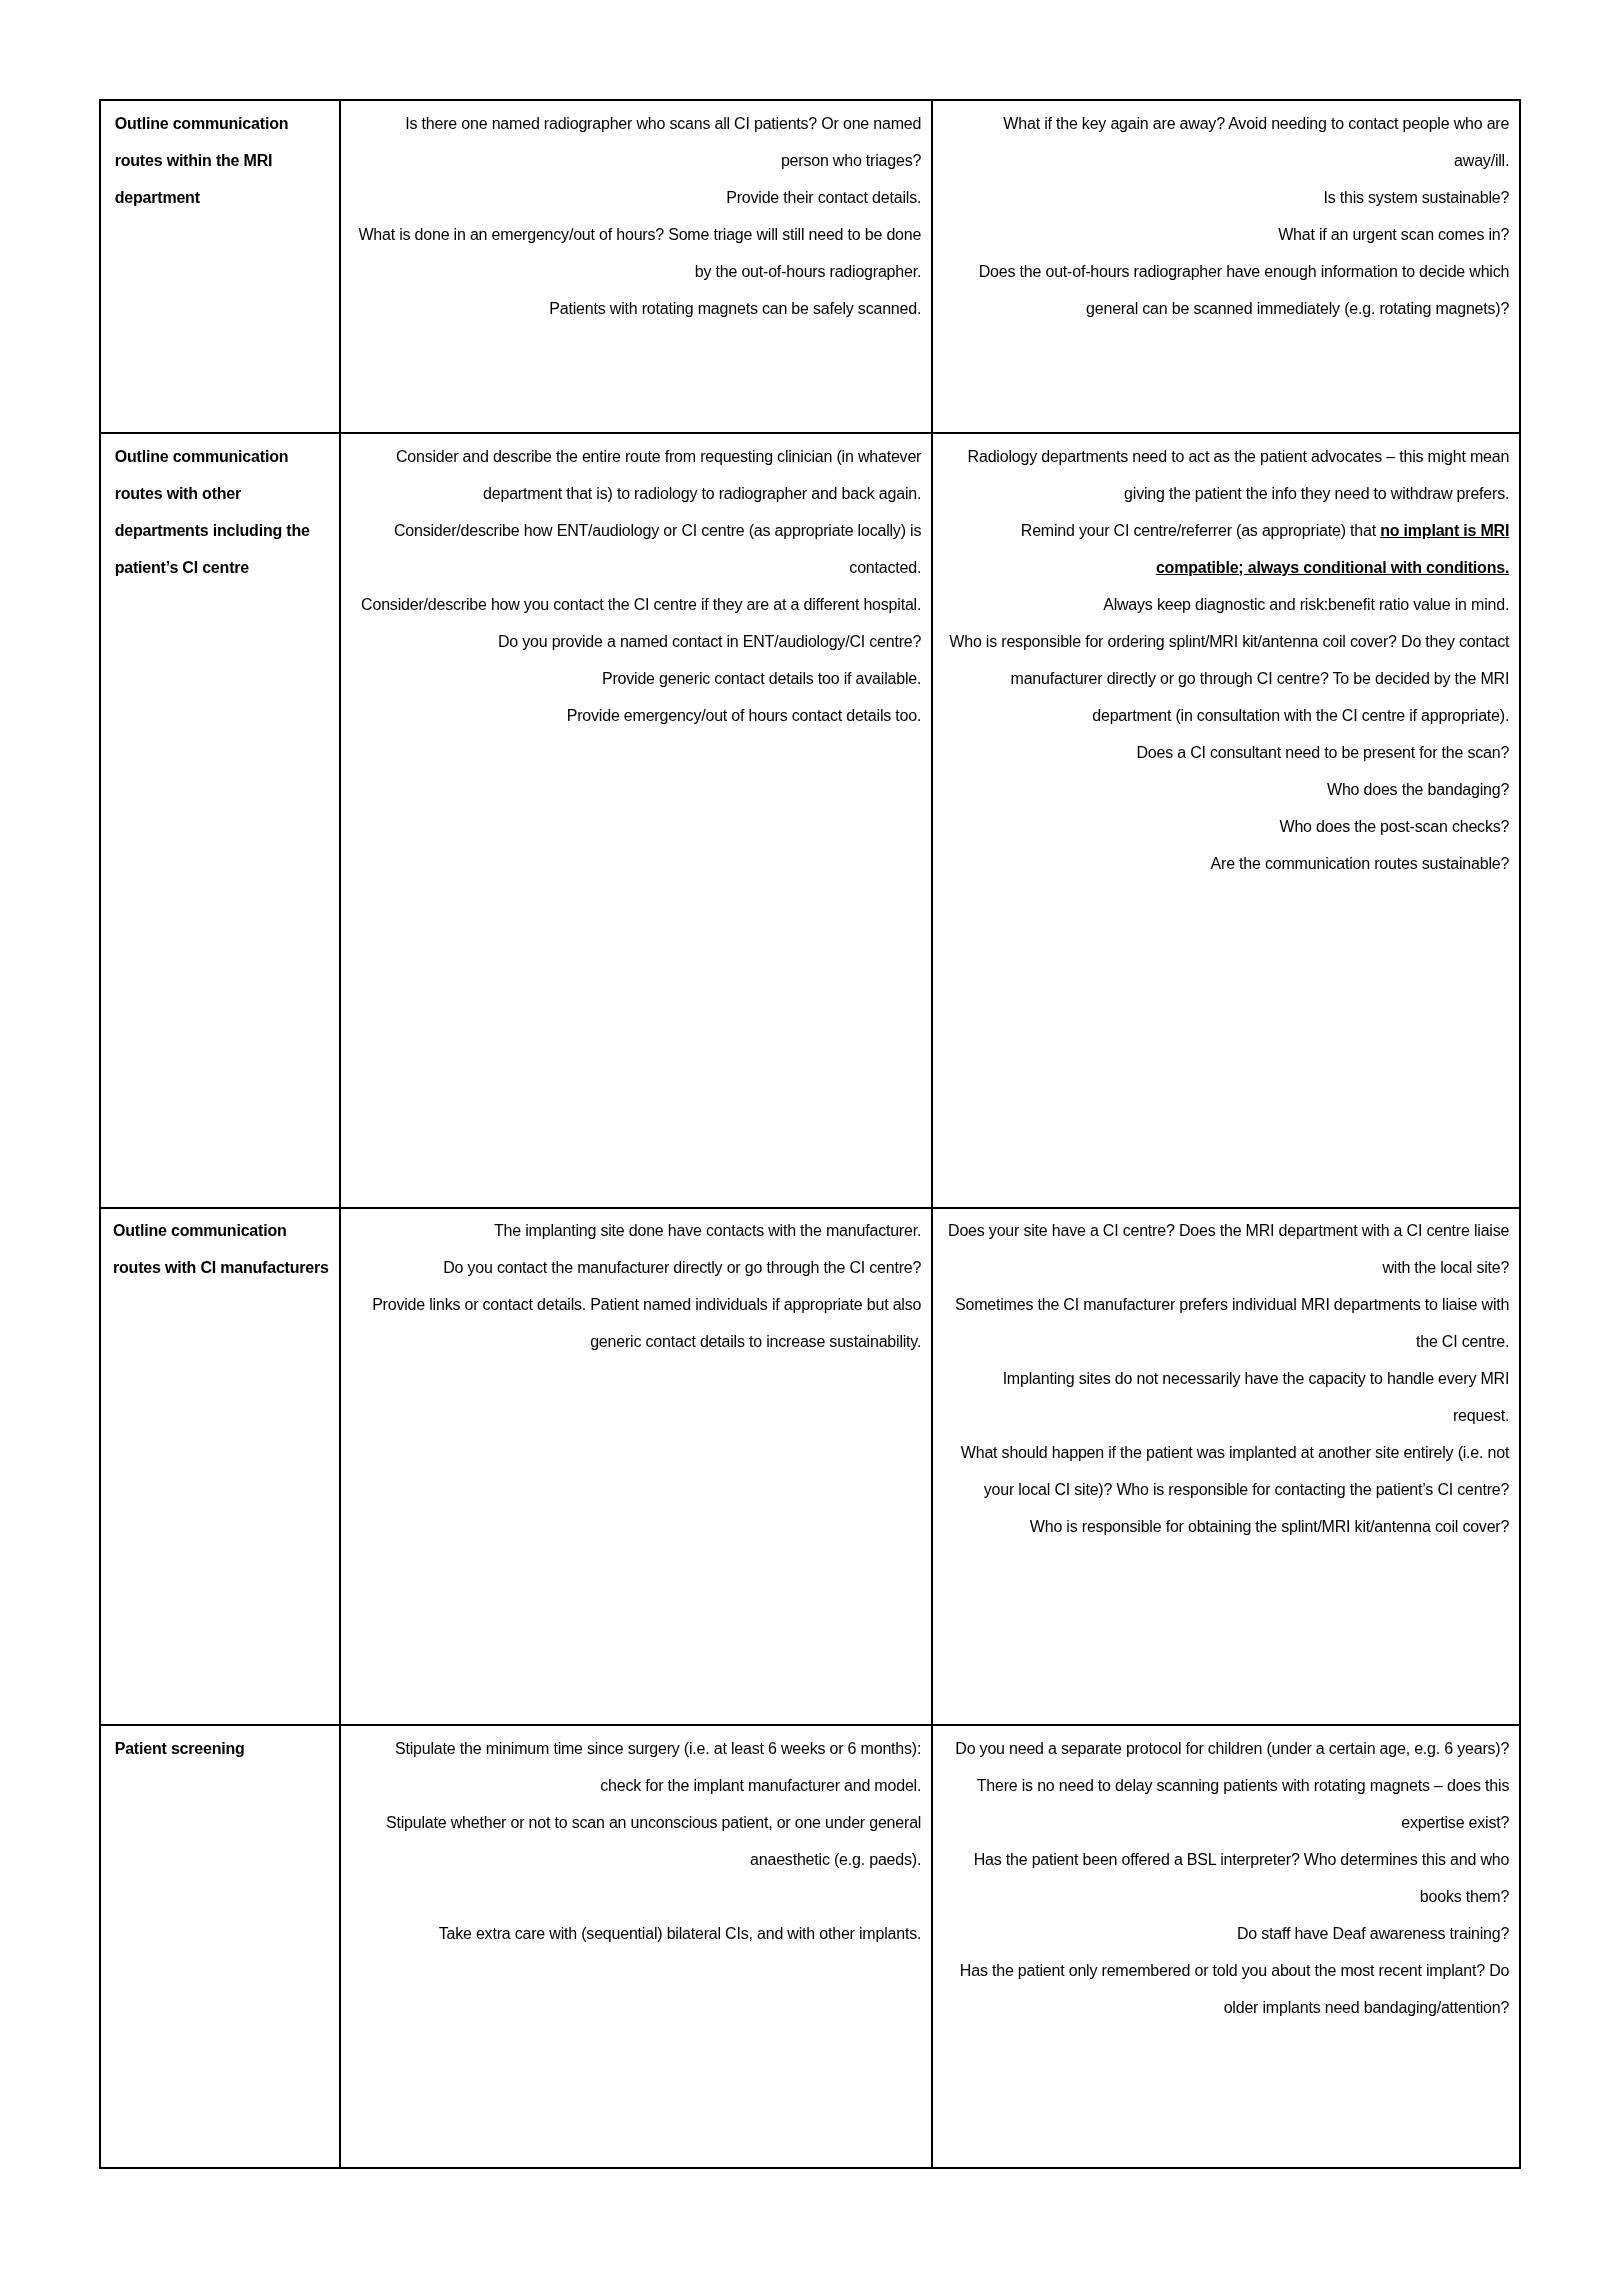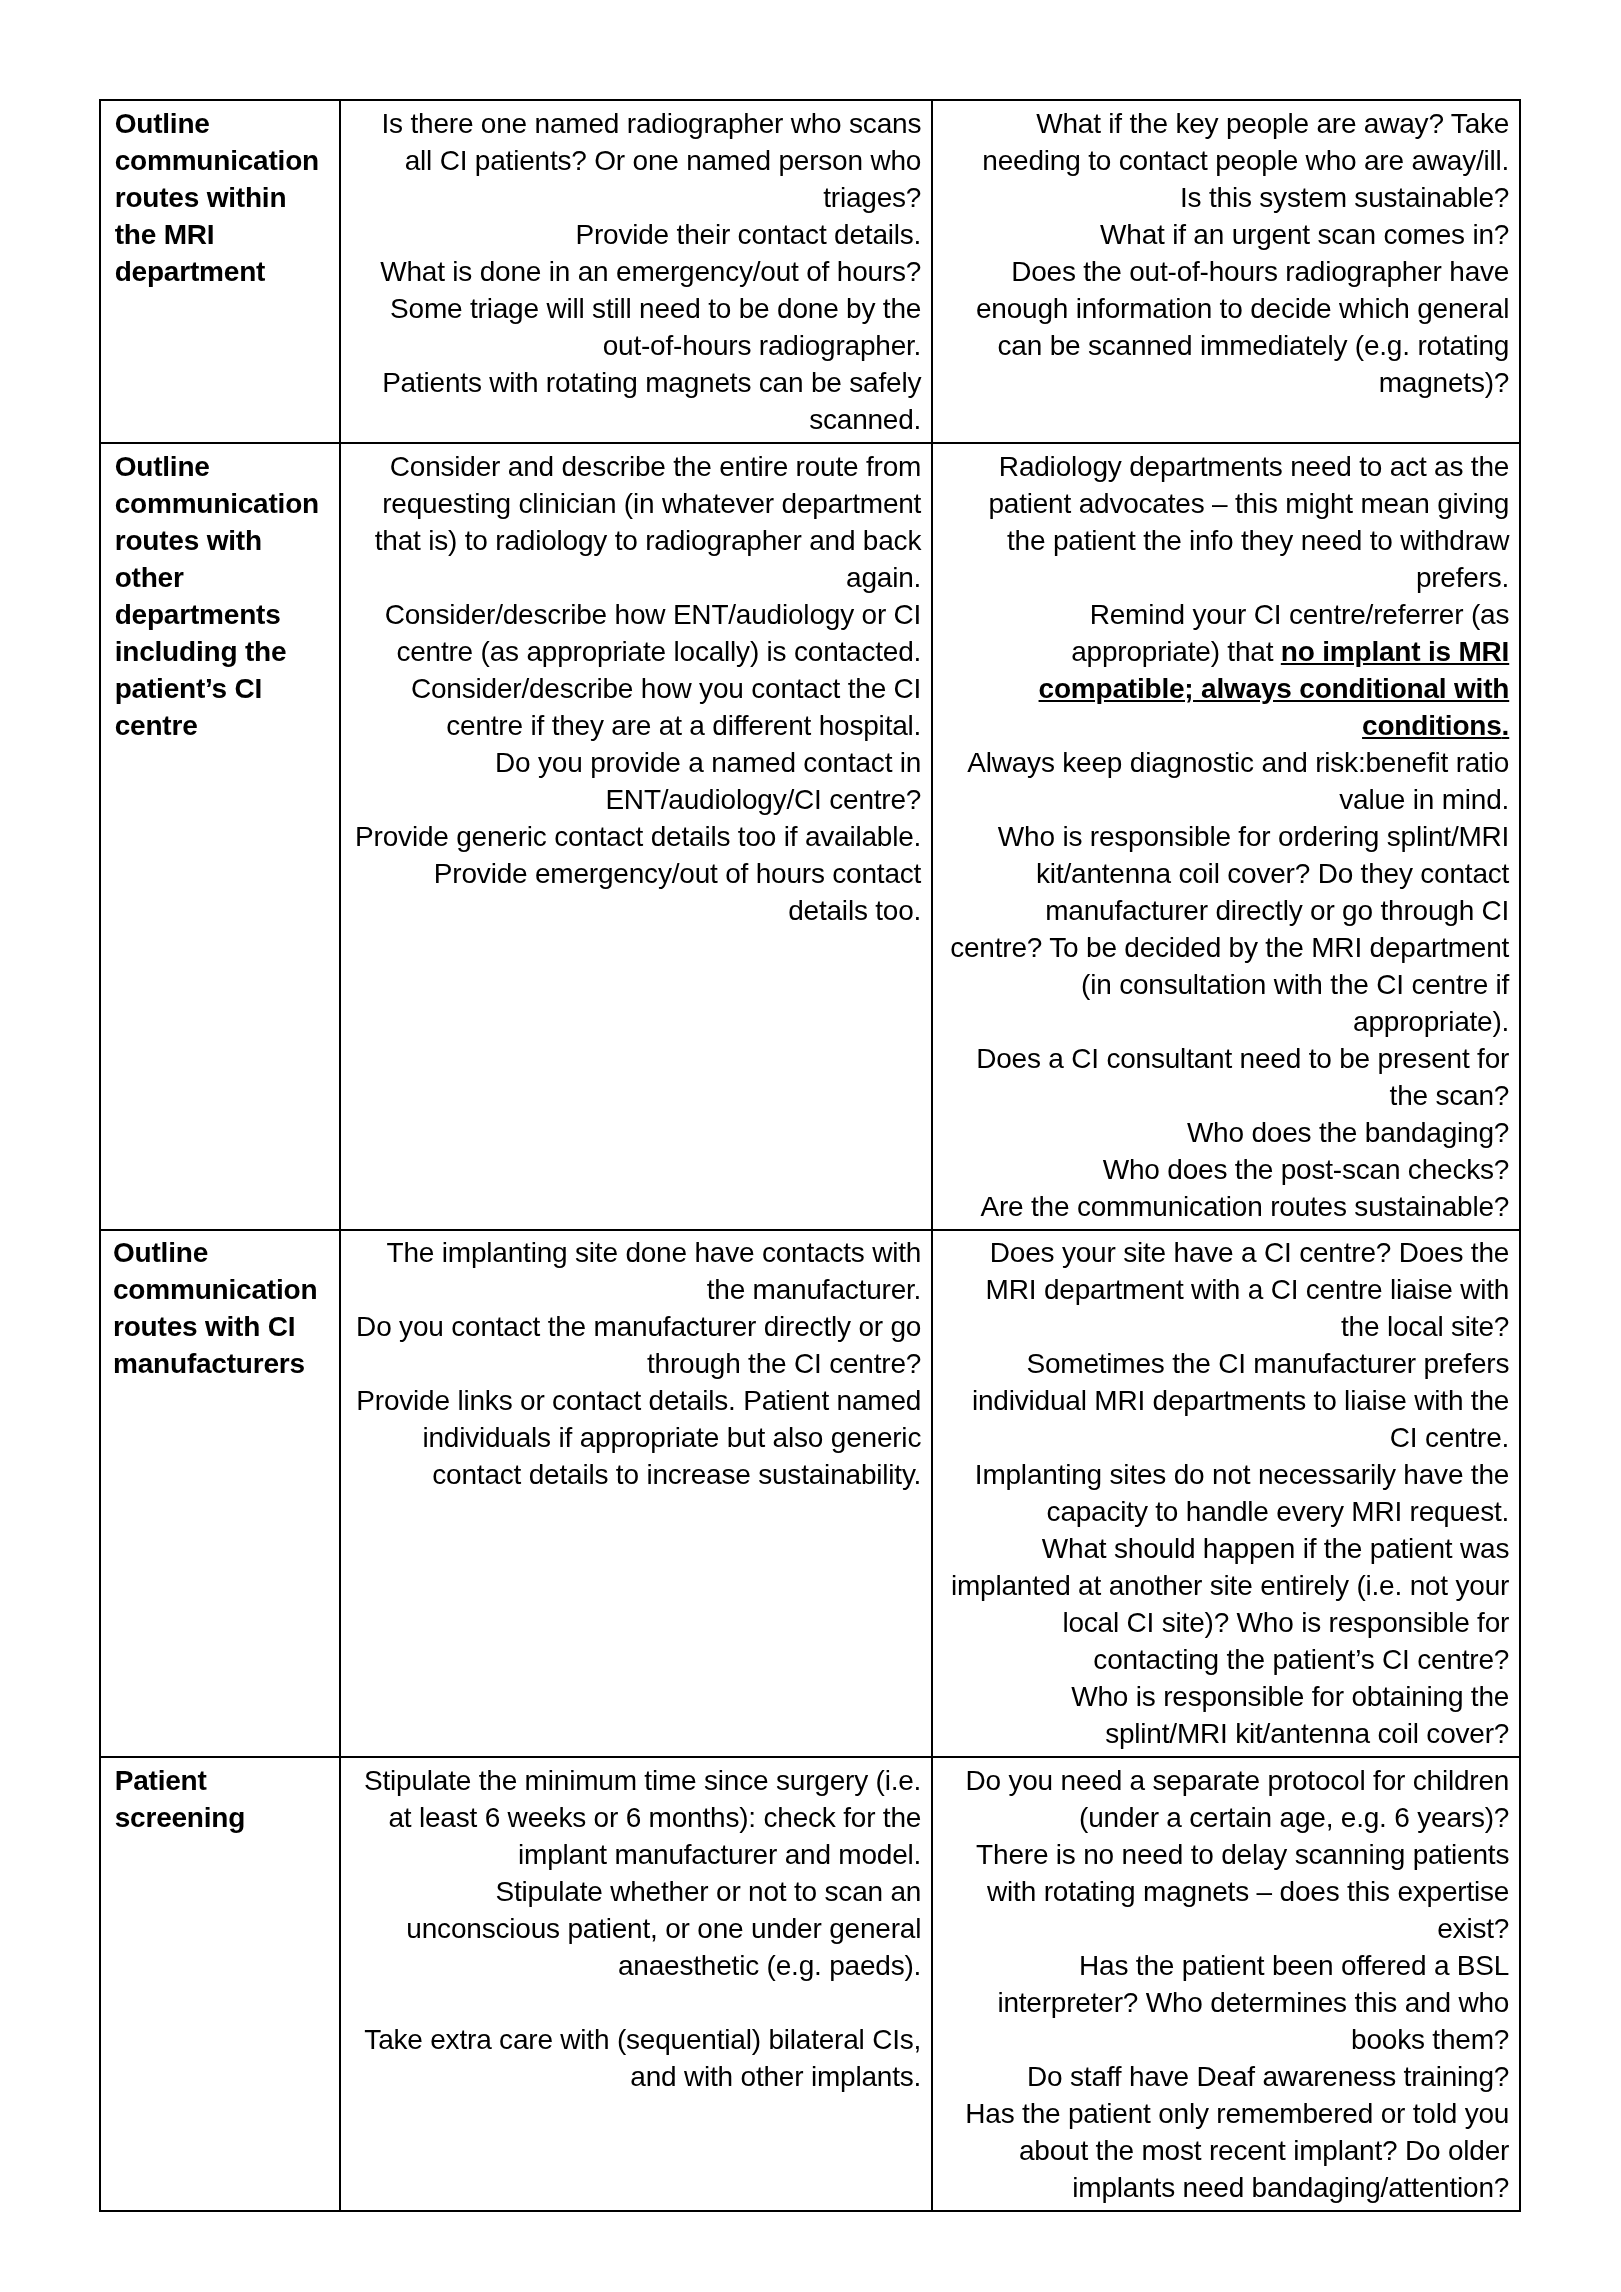--- a/index.html
+++ b/index.html
@@ -20,21 +20,21 @@
       left: 99px;
       top: 99px;
       width: 1420px;
       border-collapse: collapse;
       table-layout: fixed;
     }
     .page-table td {
       border: 2px solid #000000;
       vertical-align: top;
       padding: 3.9px 9.8px 3.9px 13.7px;
-      font-size: 28px;
+      font-size: 16px;
       line-height: 37px;
       letter-spacing: -0.2px;
     }
     .col-topic { width: 240px; }
     .col-consider { width: 592px; }
     .col-notes { width: 588px; }
     td.topic {
       font-weight: bold;
     }
     .line {
@@ -66,21 +66,21 @@
       <td class="topic">
         <span>Outline communication routes within the MRI department</span>
       </td>
       <td>
         <span class="line">Is there one named radiographer who scans all CI patients? Or one named person who triages?</span>
         <span class="line">Provide their contact details.</span>
         <span class="line">What is done in an emergency/out of hours? Some triage will still need to be done by the out-of-hours radiographer.</span>
         <span class="line">Patients with rotating magnets can be safely scanned.</span>
       </td>
       <td>
-        <span class="line">What if the key people are away? Take needing to contact people who are away/ill.</span>
+        <span class="line">What if the key again are away? Avoid needing to contact people who are away/ill.</span>
         <span class="line">Is this system sustainable?</span>
         <span class="line">What if an urgent scan comes in?</span>
         <span class="line">Does the out-of-hours radiographer have enough information to decide which general can be scanned immediately (e.g. rotating magnets)?</span>
       </td>
     </tr>
 
     <tr class="row-2">
       <td class="topic">
         <span>Outline communication routes with other departments including the patient’s CI centre</span>
       </td>

